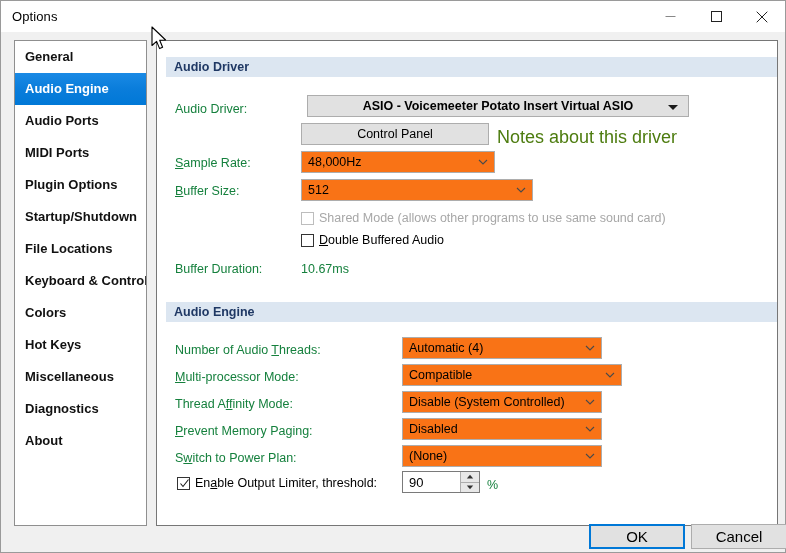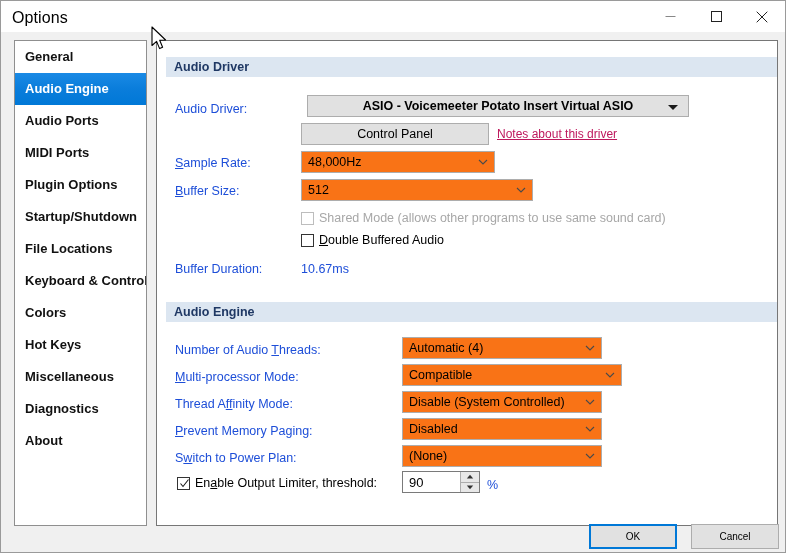--- a/index.html
+++ b/index.html
@@ -16,21 +16,21 @@
     border:1px solid #9a9a9a;
     box-sizing:border-box;
   }
   
   .titlebar{
     position:absolute;left:0;top:0;right:0;height:31px;
     background:#ffffff;
   }
   .title-text{
     position:absolute;left:11px;top:8px;
-    font-size:16px;color:#000;letter-spacing:.1px;
+    font-size:13px;color:#000;letter-spacing:.1px;
   }
   .caption-buttons{position:absolute;right:0;top:0;height:31px;display:flex;}
   .cap-btn{
     width:46px;height:31px;display:flex;align-items:center;justify-content:center;
     background:#ffffff;
   }
   .cap-btn svg{display:block;}
   
   .client{
     position:absolute;left:0;top:31px;right:0;bottom:0;background:#f0f0f0;
@@ -55,21 +55,21 @@
     position:absolute;left:155px;top:8px;width:622px;height:486px;
     background:#ffffff;border:1px solid #767676;
     box-sizing:border-box;overflow:hidden;
   }
   .sect-header{
     position:absolute;left:9px;width:712px;height:20px;
     background:#dce6f1;
     color:#1f3864;font-weight:bold;font-size:12.5px;
     line-height:20px;padding-left:8px;box-sizing:border-box;
   }
-  .lbl{position:absolute;font-size:12.5px;color:#1d4ed8;white-space:nowrap;}
+  .lbl{position:absolute;font-size:12.5px;color:#15803d;white-space:nowrap;}
   u{text-decoration:underline;text-underline-offset:1px;}
   
   .combo{
     position:absolute;height:22px;
     background:#f97316;border:1px solid #adadad;
     box-sizing:border-box;
     font-size:12.5px;color:#000;
     display:flex;align-items:center;
   }
   .combo .ctext{padding-left:6px;flex:1;white-space:nowrap;overflow:hidden;}
@@ -83,22 +83,22 @@
     border-top:5px solid #1a1a1a;
   }
   .btn{
     position:absolute;height:22px;
     background:#e1e1e1;border:1px solid #adadad;box-sizing:border-box;
     font-size:12.5px;color:#000;
     display:flex;align-items:center;justify-content:center;
     font-family:"Liberation Sans",sans-serif;
   }
   .link{
-    position:absolute;font-size:12px;color:#be185d;
-    text-decoration:underline;white-space:nowrap;cursor:pointer;
+    position:absolute;font-size:18px;color:#4d7c0f;
+    white-space:nowrap;cursor:pointer;
   }
   
   .cbx{position:absolute;display:flex;align-items:center;white-space:nowrap;font-size:12.5px;}
   .cbx .box{
     width:13px;height:13px;border:1px solid #333;background:#fff;
     box-sizing:border-box;margin-right:5px;position:relative;flex:none;
   }
   .cbx.dim .box{border-color:#bdbdbd;background:#fff;}
   .cbx.dim{color:#a7a7a7;}
   .cbx .box svg{position:absolute;left:1px;top:0px;}
@@ -111,23 +111,23 @@
   .spin .arrows{
     width:18px;height:20px;border-left:1px solid #adadad;background:#e8e8e8;
     display:flex;flex-direction:column;
   }
   .spin .arrows div{
     flex:1;display:flex;align-items:center;justify-content:center;
   }
   .spin .arrows .sep{flex:none;height:1px;background:#adadad;}
   
   .dlg-btn{
-    position:absolute;width:88px;height:25px;
+    position:absolute;width:96px;height:25px;
     background:#e1e1e1;border:1px solid #adadad;box-sizing:border-box;
-    font-size:10px;display:flex;align-items:center;justify-content:center;
+    font-size:15px;display:flex;align-items:center;justify-content:center;
   }
   .dlg-btn.default{
     border:1px solid #0078d7;outline:1px solid #0078d7;outline-offset:-2px;
     background:#e1e1e1;
   }
   
   .cursor{position:absolute;left:150px;top:25px;pointer-events:none;}
 </style>
 </head>
 <body>

